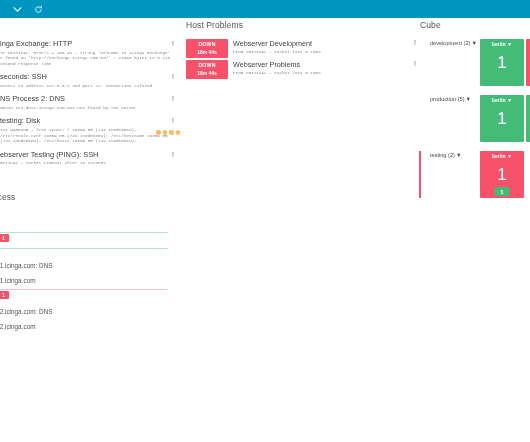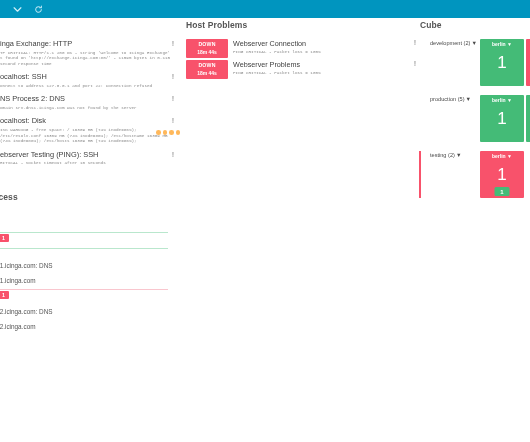--- a/index.html
+++ b/index.html
@@ -21,21 +21,21 @@
     display: flex; align-items: center; justify-content: center;
     color: #cdeef7;
   }
   .navbar .nav-icon svg { display: block; }
   .nav-icon-collapse { left: 6px; }
   .nav-icon-refresh  { left: 27px; }
 
   
   .dashlet { position: absolute; }
   .dashlet-title {
-    font-size: 8.5px; color: #555555; font-weight: bold;
+    font-size: 8.5px; color: #555555; font-weight: normal;
     letter-spacing: .1px; white-space: nowrap;
   }
 
   
   #service-problems { left: -18px; top: 20px; width: 200px; }
   .svc-list { margin-top: 9px; }
   .svc-row { position: relative; padding: 0 0 0 18px; margin-bottom: 6px; }
   .svc-head {
     font-size: 7.4px; color: #404040; white-space: nowrap; line-height: 9px;
   }
@@ -149,33 +149,33 @@
 
       <div class="svc-row">
         <div class="svc-head">inga Exchange: HTTP</div>
         <div class="svc-desc">TP CRITICAL: HTTP/1.1 200 OK - string 'Welcome to Icinga Exchange'
 t found on 'http://exchange.icinga.com:80/' - 11595 bytes in 0.115
 second response time</div>
         <div class="svc-flag">!</div>
       </div>
 
       <div class="svc-row">
-        <div class="svc-head">ocalhost: SSH</div>
+        <div class="svc-head">seconds: SSH</div>
         <div class="svc-desc">onnect to address 127.0.0.1 and port 22: Connection refused</div>
         <div class="svc-flag">!</div>
       </div>
 
       <div class="svc-row">
         <div class="svc-head">NS Process 2: DNS</div>
         <div class="svc-desc">omain srv-dns1.icinga.com was not found by the server</div>
         <div class="svc-flag">!</div>
       </div>
 
       <div class="svc-row">
-        <div class="svc-head">ocalhost: Disk</div>
+        <div class="svc-head">testing: Disk</div>
         <div class="svc-desc">ISK WARNING - free space: / 16309 MB (74% inode=86%);
 /etc/resolv.conf 16309 MB (74% inode=86%); /etc/hostname 16309 MB
 (74% inode=86%); /etc/hosts 16309 MB (74% inode=86%);</div>
         <div class="svc-flag">!</div>
         <div class="svc-dots">
           <span class="svc-dot"></span>
           <span class="svc-dot"></span>
           <span class="svc-dot"></span>
           <span class="svc-dot"></span>
         </div>
@@ -193,21 +193,21 @@
   <div class="dashlet" id="host-problems">
     <div class="dashlet-title">Host Problems</div>
     <div class="host-list">
 
       <div class="host-row">
         <div class="host-badge">
           <span class="state">DOWN</span>
           <span class="since">18m 44s</span>
         </div>
         <div class="host-info">
-          <div class="host-name">Webserver Connection</div>
+          <div class="host-name">Webserver Development</div>
           <div class="host-out">PING CRITICAL - Packet loss = 100%</div>
         </div>
         <div class="host-flag">!</div>
       </div>
 
       <div class="host-row">
         <div class="host-badge">
           <span class="state">DOWN</span>
           <span class="since">18m 44s</span>
         </div>

